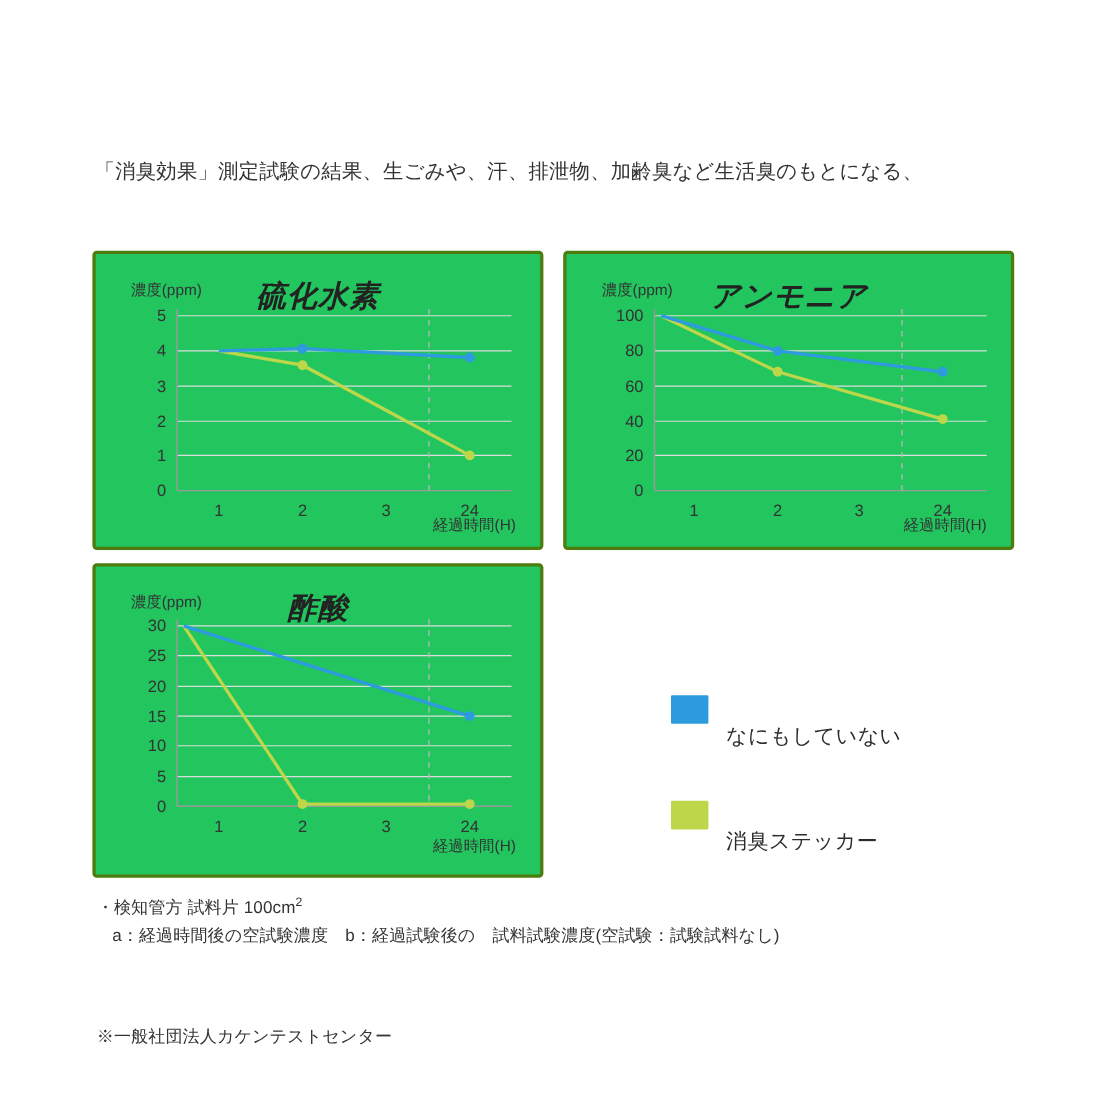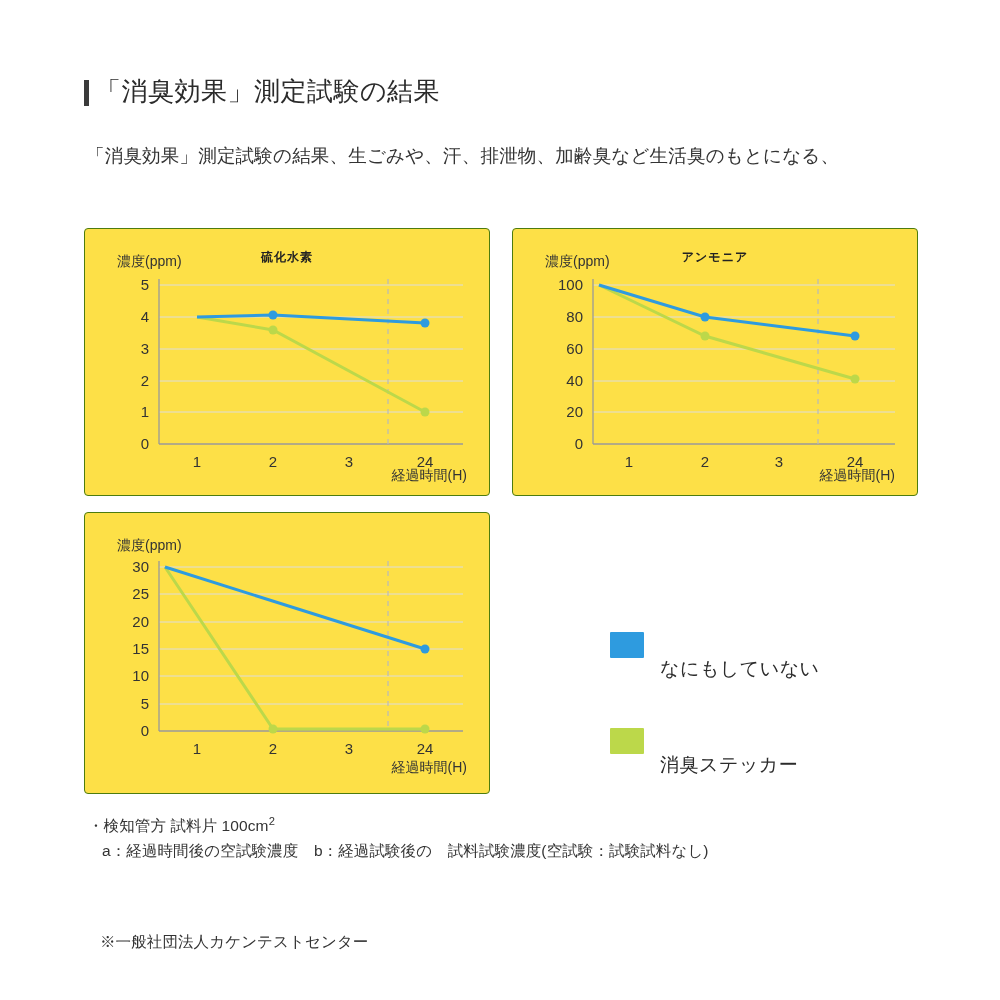--- a/index.html
+++ b/index.html
@@ -48,38 +48,39 @@
     top: 140px;
     width: 860px;
     font-size: 18.5px;
     line-height: 1.72;
     color: #333333;
     letter-spacing: 0.2px;
   }
   
   .card {
     position: absolute;
-    background: #fde047;
-    border: 1px solid #4d7c0f;
+    background: #22c55e;
+    border: 3px solid #4d7c0f;
     border-radius: 4px;
   }
   #card-h2s { left: 84px;  top: 228px; width: 404px; height: 266px; }
   #card-nh3 { left: 512px; top: 228px; width: 404px; height: 266px; }
   #card-ac  { left: 84px;  top: 512px; width: 404px; height: 280px; }
 
   .chart-title {
     position: absolute;
     top: 20px;
     left: 0;
     width: 100%;
     text-align: center;
-    font-size: 12px;
+    font-size: 27px;
     font-weight: bold;
     color: #222;
     letter-spacing: 1px;
+    font-style: italic;
   }
   .axis-unit {
     position: absolute;
     font-size: 14px;
     color: #333;
     left: 32px;
     top: 24px;
     white-space: nowrap;
   }
   .axis-xlabel {
@@ -131,33 +132,28 @@
   .notes .indent {
     padding-left: 14px;
   }
   .footnote {
     position: absolute;
     left: 88px;
     top: 932px;
     font-size: 15.5px;
     color: #333;
     letter-spacing: 0.1px;
-    margin-left: 12px;
   }
   .sup { font-size: 0.72em; vertical-align: super; }
 </style>
 </head>
 <body>
 
 <div class="page">
 
-  <div class="heading">
-    <div class="heading-bar"></div>
-    <div class="heading-text">「消臭効果」測定試験の結果</div>
-  </div>
 
   <div class="intro">
     <div>「消臭効果」測定試験の結果、生ごみや、汗、排泄物、加齢臭など生活臭のもとになる、</div>
   </div>
 
   <div class="card" id="card-h2s">
     <div class="axis-unit">濃度(ppm)</div>
     <div class="chart-title">硫化水素</div>
     <div class="plot" style="left:0;top:0;">
       <svg width="404" height="266" viewBox="0 0 404 266" xmlns="http://www.w3.org/2000/svg">
@@ -241,20 +237,21 @@
         <circle cx="342" cy="150" r="4.5" fill="#bcd84a"></circle>
         <circle cx="192" cy="88" r="4.5" fill="#2e9bdf"></circle>
         <circle cx="342" cy="107" r="4.5" fill="#2e9bdf"></circle>
       </svg>
     </div>
     <div class="axis-xlabel">経過時間(H)</div>
   </div>
 
   <div class="card" id="card-ac">
     <div class="axis-unit">濃度(ppm)</div>
+    <div class="chart-title">酢酸</div>
     <div class="plot" style="left:0;top:0;text-align:center;">
       <svg width="404" height="280" viewBox="0 0 404 280" xmlns="http://www.w3.org/2000/svg">
 
         <g stroke="#dddddd" stroke-width="1">
           <line x1="74" y1="54" x2="378" y2="54"></line>
           <line x1="74" y1="81" x2="378" y2="81"></line>
           <line x1="74" y1="109" x2="378" y2="109"></line>
           <line x1="74" y1="136" x2="378" y2="136"></line>
           <line x1="74" y1="163" x2="378" y2="163"></line>
           <line x1="74" y1="191" x2="378" y2="191"></line>

